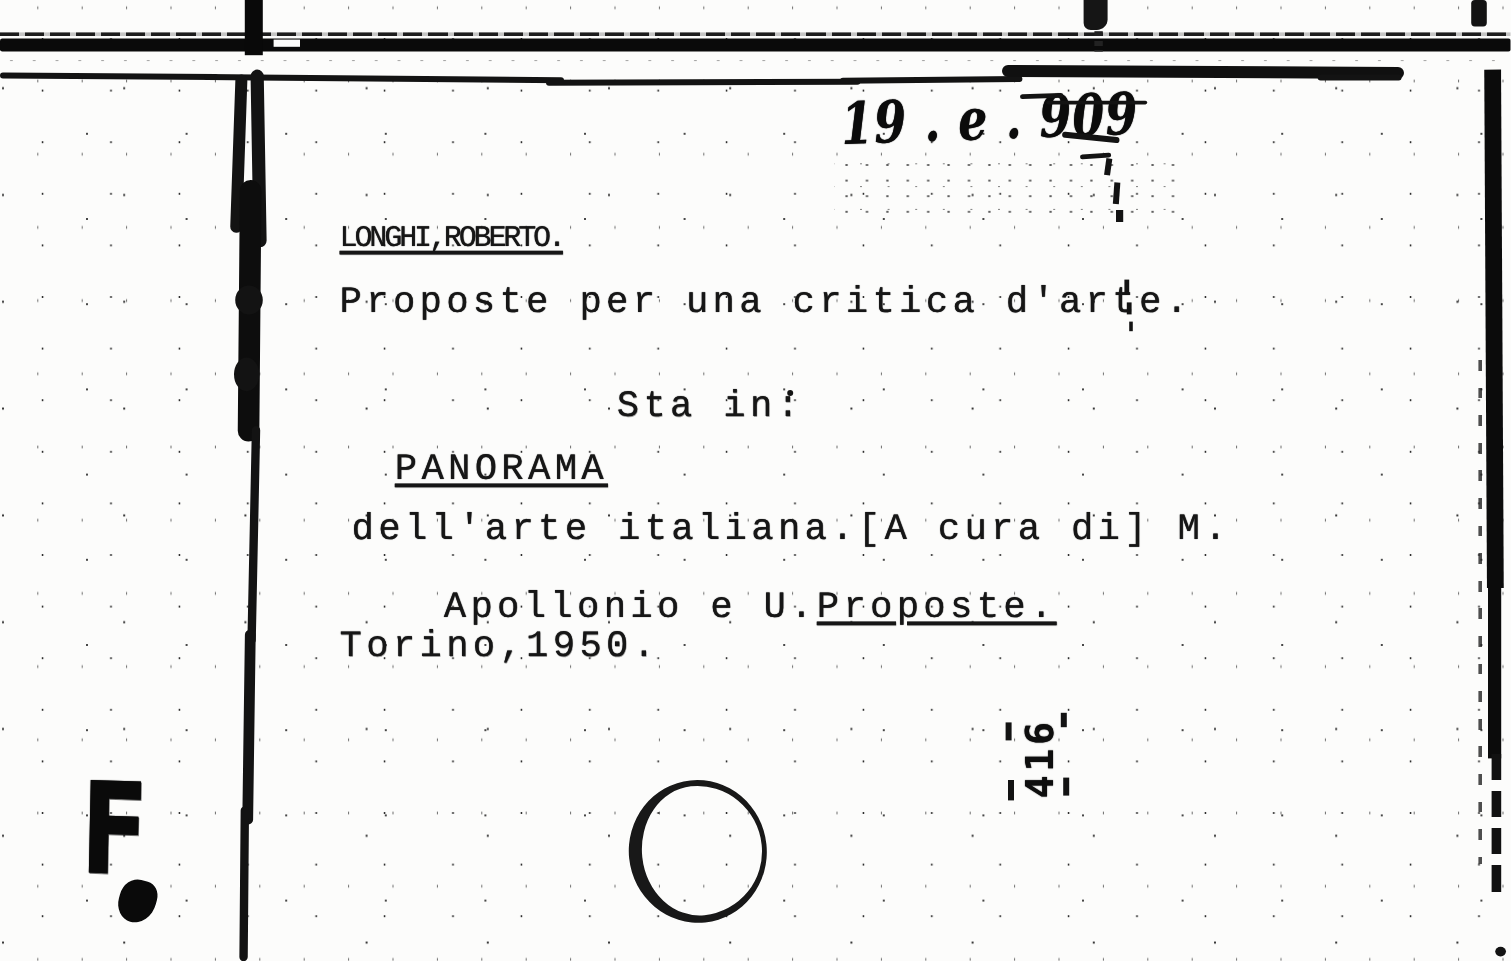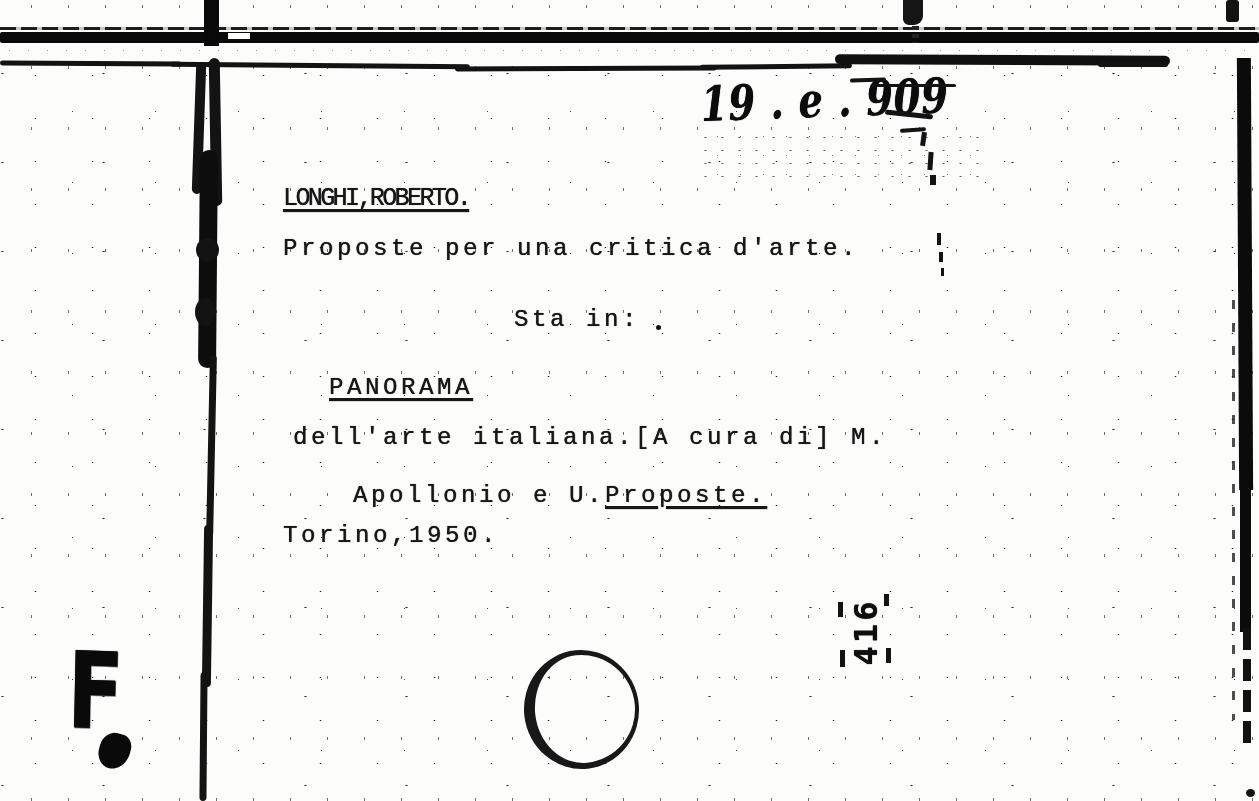--- a/index.html
+++ b/index.html
@@ -15,21 +15,21 @@
     background-position: 7px 11px, 31px 5px, 13px 37px, 53px 29px;
     font-family:"Liberation Mono", monospace;
   }
   .t {
     position:absolute; color:#161616; line-height:1; white-space:pre;
     font-family:"Liberation Mono", monospace;
     text-shadow: 0 0 0.8px rgba(10,10,10,.85), 0.4px 0.4px 0 rgba(20,20,20,.35);
     text-align: center;
   }
   .tight { font-size:25px; letter-spacing:-2.6px; }
-  .loose { font-size:24px; letter-spacing:3.6px; }
+  .loose { font-size:31px; letter-spacing:3.6px; }
   .u { text-decoration:underline; text-decoration-thickness:2.5px; text-underline-offset:4px; }
   .mk { position:absolute; background:#131313; }
   .hand {
     position:absolute; left:700px; top:76px;
     font-family:"DejaVu Serif", serif; font-style:italic; font-weight:700;
     font-size:48px; color:#0b0b0b; letter-spacing:1px; white-space:pre;
     transform: rotate(-2deg) scaleX(.8); transform-origin:left top;
     text-shadow:0 0 1px #000;
   }
   .stampF {
@@ -111,21 +111,21 @@
   <div class="mk" style="left:850px;top:78px;width:36px;height:4px;border-radius:2px;transform:rotate(-2deg);"></div>
   <div class="mk" style="left:872px;top:84px;width:84px;height:3px;border-radius:2px;"></div>
 
   <div class="dense"></div>
   <div class="mk" style="left:921px;top:132px;width:5px;height:14px;transform:rotate(8deg);"></div>
   <div class="mk" style="left:928px;top:152px;width:5px;height:18px;transform:rotate(4deg);"></div>
   <div class="mk" style="left:930px;top:175px;width:6px;height:10px;"></div>
 
   <div class="t tight u" style="left:283px;top:186px;">LONGHI,ROBERTO.</div>
   <div class="t loose" style="left:283px;top:237px;">Proposte per una critica d'arte.</div>
-  <div class="t loose" style="left:514px;top:308px;">Sta in:</div>
+  <div class="t loose" style="left:514px;top:324px;">Sta in:</div>
   <div class="mk" style="left:656px;top:325px;width:5px;height:5px;border-radius:50%;"></div>
   <div class="t loose u" style="left:281px;top:376px;margin-left:48px;">PANORAMA</div>
   <div class="t loose" style="left:293px;top:426px;">dell'arte italiana.[A cura di] M.</div>
   <div class="t loose" style="left:281px;top:460px;">
     <span>Apollonio e U.</span><span class="u">Proposte.</span>
   </div>
   <div class="t loose" style="left:283px;top:524px;">Torino,1950.</div>
 
   <div class="mk" style="left:937px;top:233px;width:4px;height:12px;"></div>
   <div class="mk" style="left:939px;top:252px;width:4px;height:10px;"></div>

